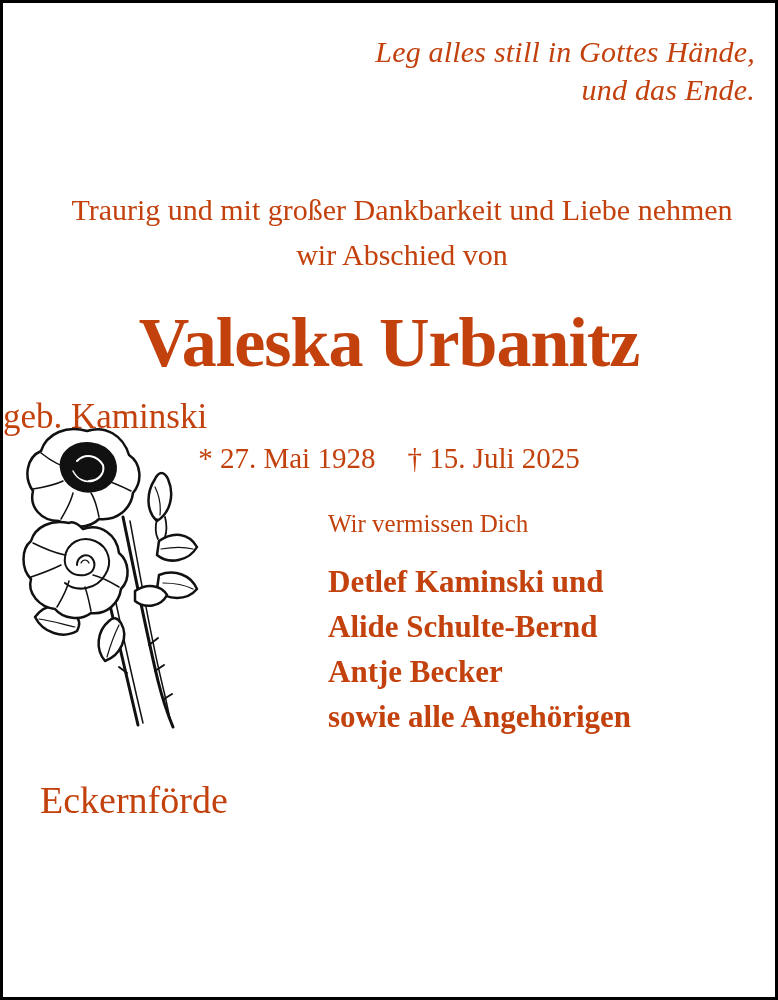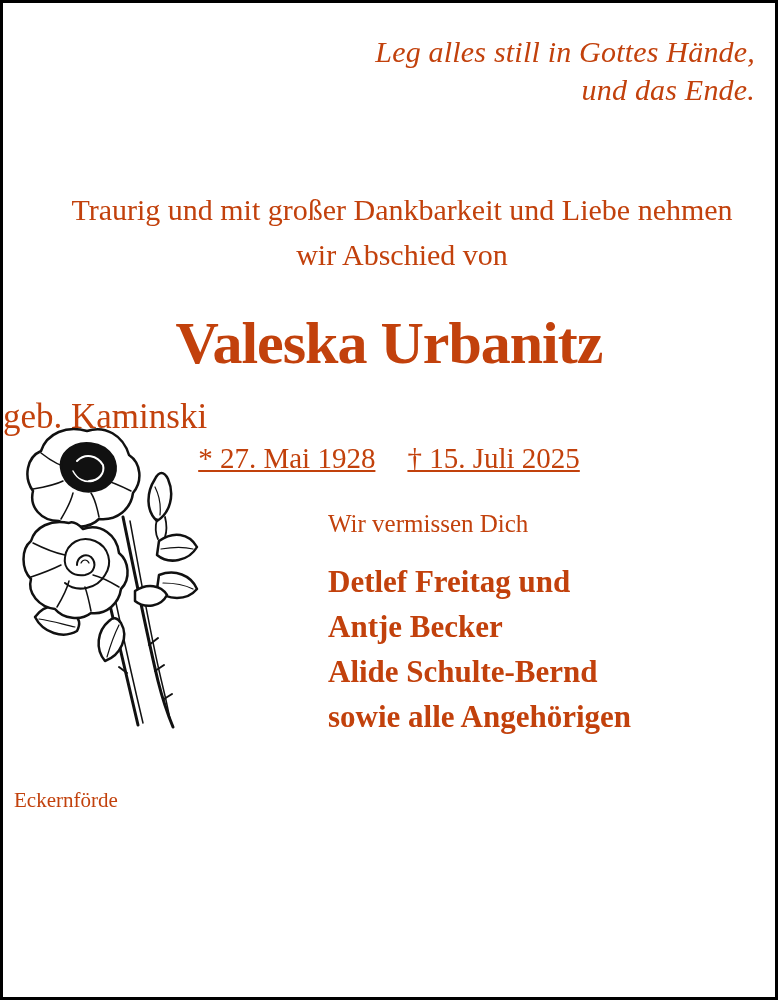--- a/index.html
+++ b/index.html
@@ -35,21 +35,21 @@
     line-height: 45px;
     padding-left: 13px;
   }
   .name {
     position: absolute;
     top: 294px;
     left: 0;
     width: 100%;
     text-align: center;
     font-weight: bold;
-    font-size: 60px;
+    font-size: 70px;
     line-height: 92px;
     letter-spacing: -1px;
     white-space: nowrap;
   }
   .maiden {
     position: absolute;
     top: 398px;
     left: 0;
     width: 100%;
     text-align: left;
@@ -58,21 +58,20 @@
   }
   .dates {
     position: absolute;
     top: 438px;
     left: 0;
     width: 100%;
     text-align: center;
     font-size: 29px;
     line-height: 34px;
     white-space: nowrap;
-    text-decoration: underline;
   }
   .dates .birth { margin-right: 32px; }
   .rose-figure {
     position: absolute;
     left: 14px;
     top: 420px;
     width: 192px;
     height: 318px;
   }
   .rose-figure svg { width: 100%; height: 100%; }
@@ -86,23 +85,23 @@
   .mourners {
     position: absolute;
     left: 325px;
     top: 556px;
     font-size: 31px;
     line-height: 45px;
     font-weight: bold;
   }
   .location {
     position: absolute;
-    left: 11px;
+    left: 37px;
     top: 780px;
-    font-size: 21px;
+    font-size: 38px;
     line-height: 34px;
   }
   .funeral {
     position: absolute;
     left: 26px;
     top: 841px;
     width: 727px;
     font-size: 30px;
     line-height: 44px;
   }
@@ -187,22 +186,22 @@
 
         <path d="M60,142 C60,134 68,130 74,134 C80,140 78,150 68,152 C56,154 46,146 48,134 C50,120 64,112 78,118 C92,124 96,140 88,152 C80,166 60,170 48,160" stroke-width="2"></path>
         <path d="M64,140 C66,136 70,136 72,140" stroke-width="1.2"></path>
       </g>
     </svg>
   </div>
 
   <div class="farewell">Wir vermissen Dich</div>
 
   <div class="mourners">
-    <div>Detlef Freitag und</div>
+    <div>Detlef Kaminski und</div>
+    <div>Alide Schulte-Bernd</div>
     <div>Antje Becker</div>
-    <div>Alide Schulte-Bernd</div>
     <div>sowie alle Angehörigen</div>
   </div>
 
   <div class="location">Eckernförde</div>
 
 
 </div>
 
 </body></html>

